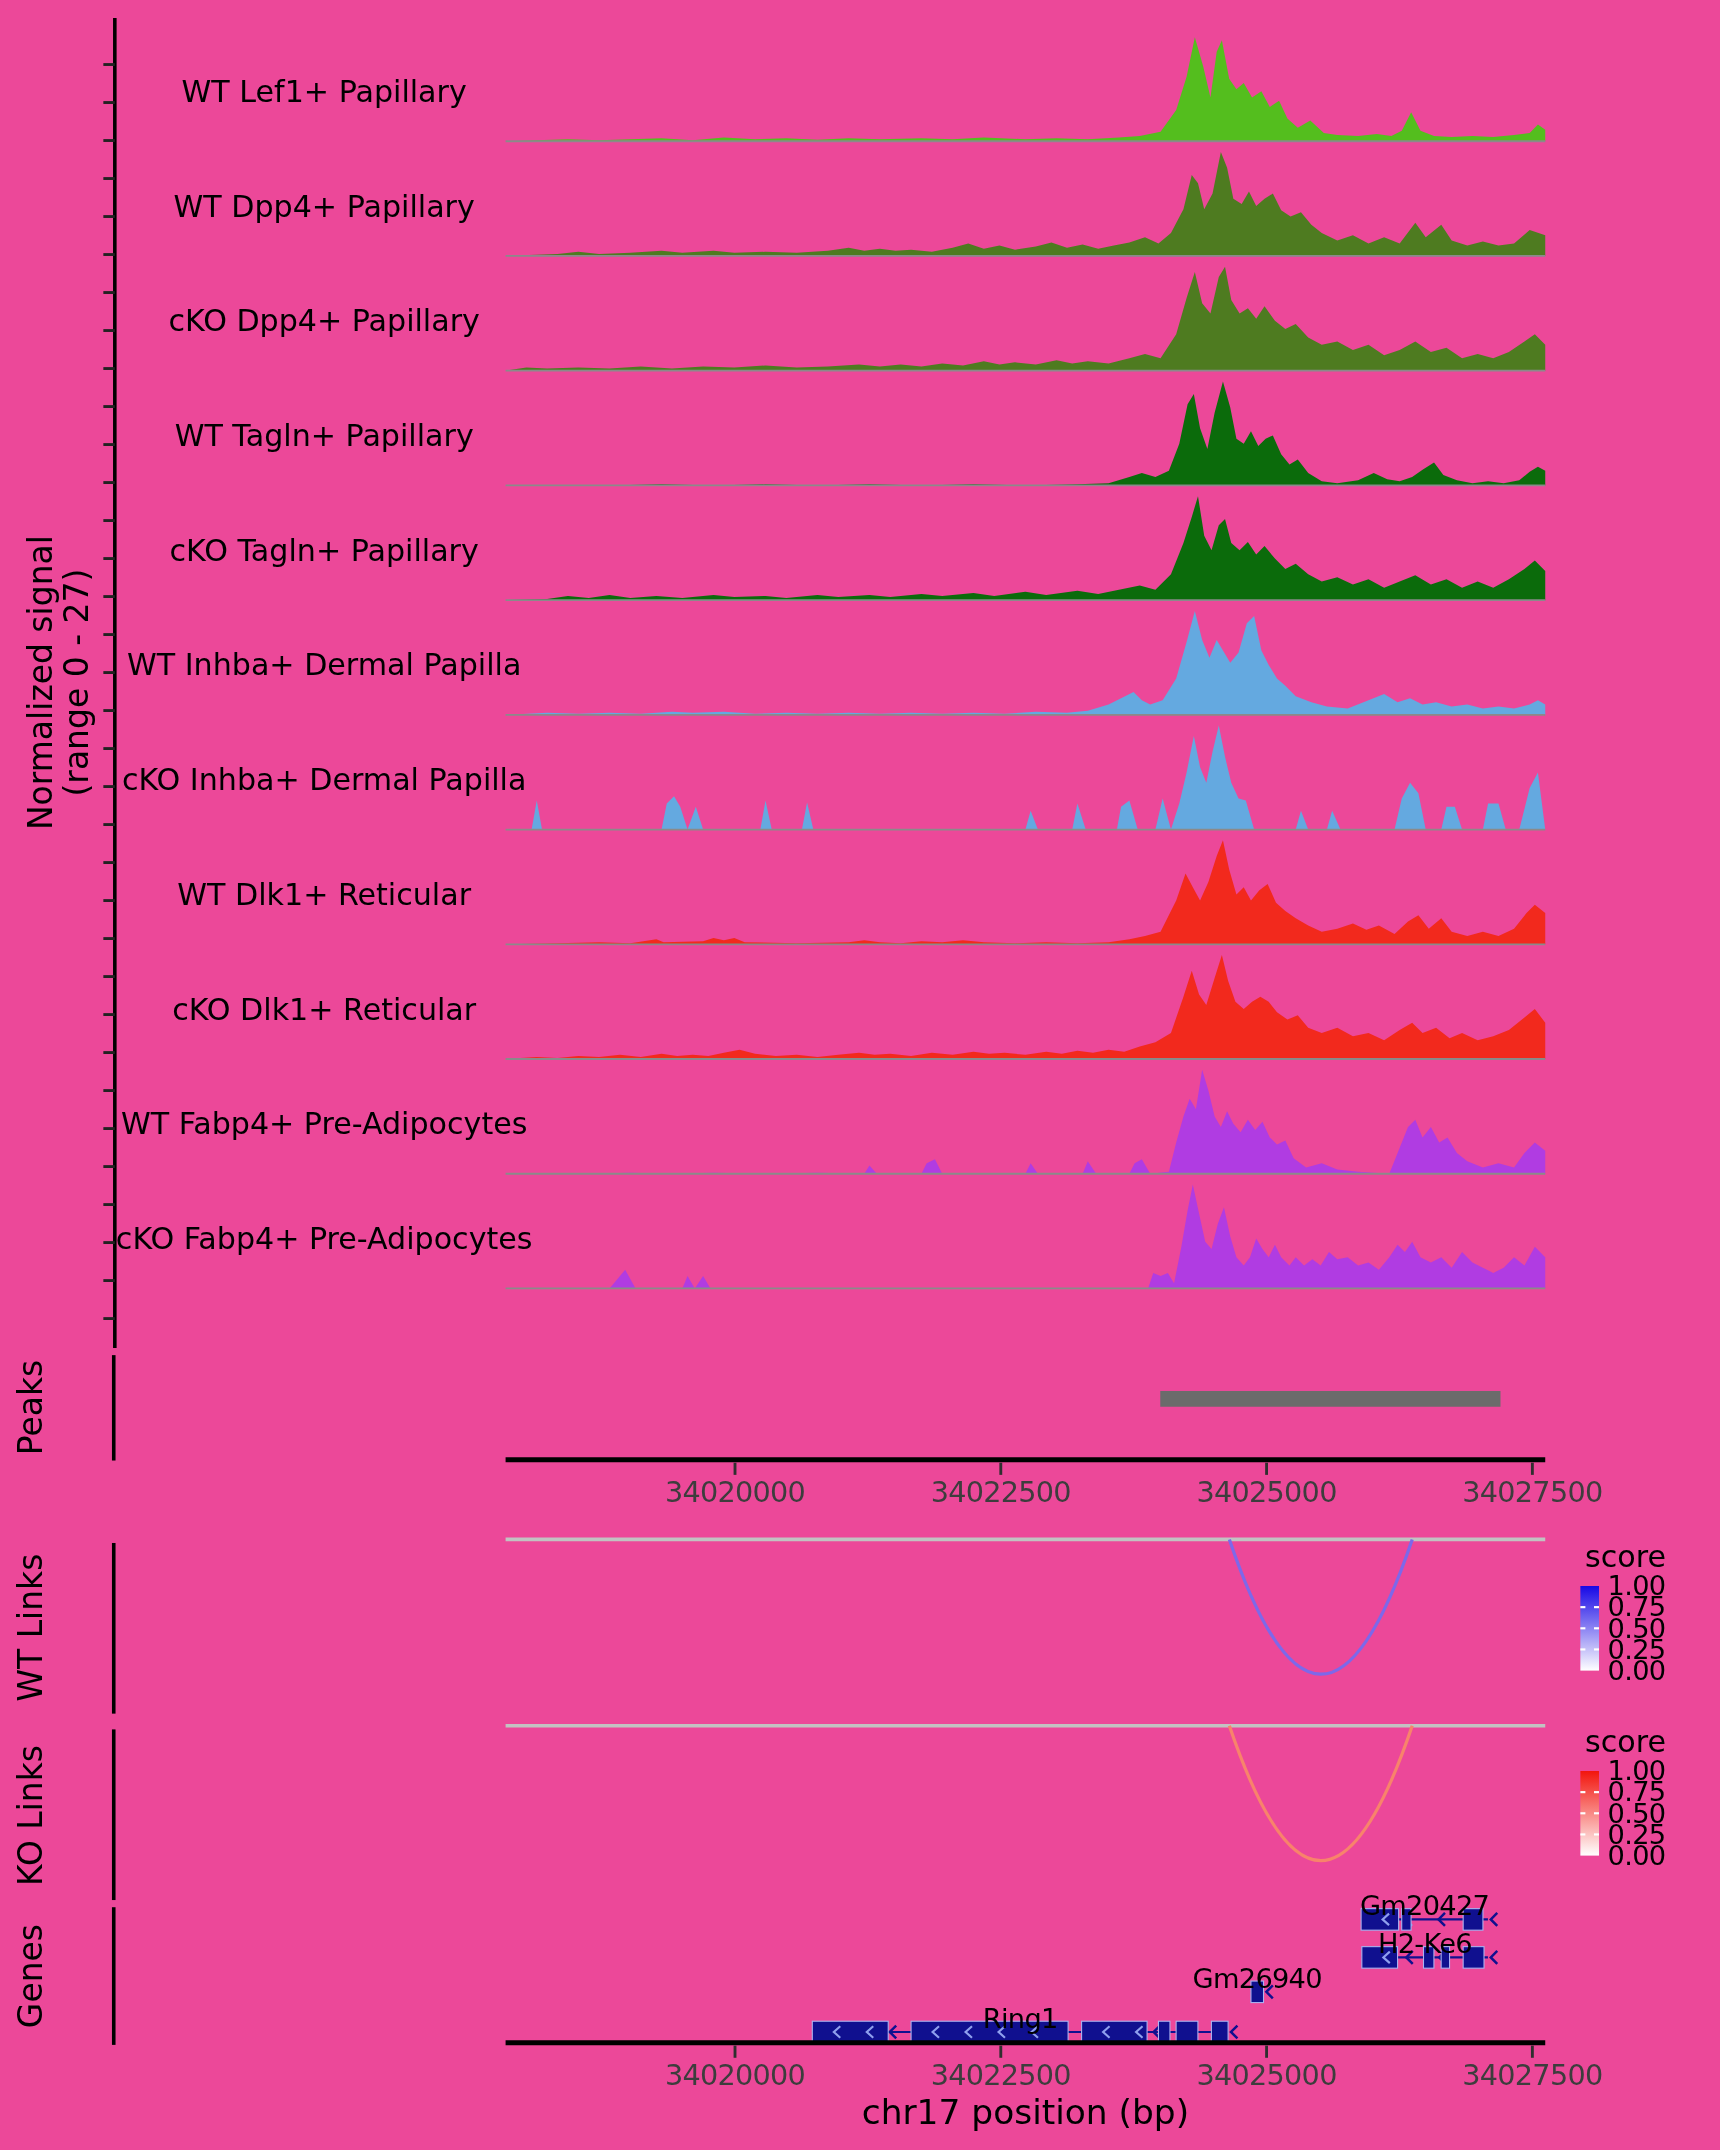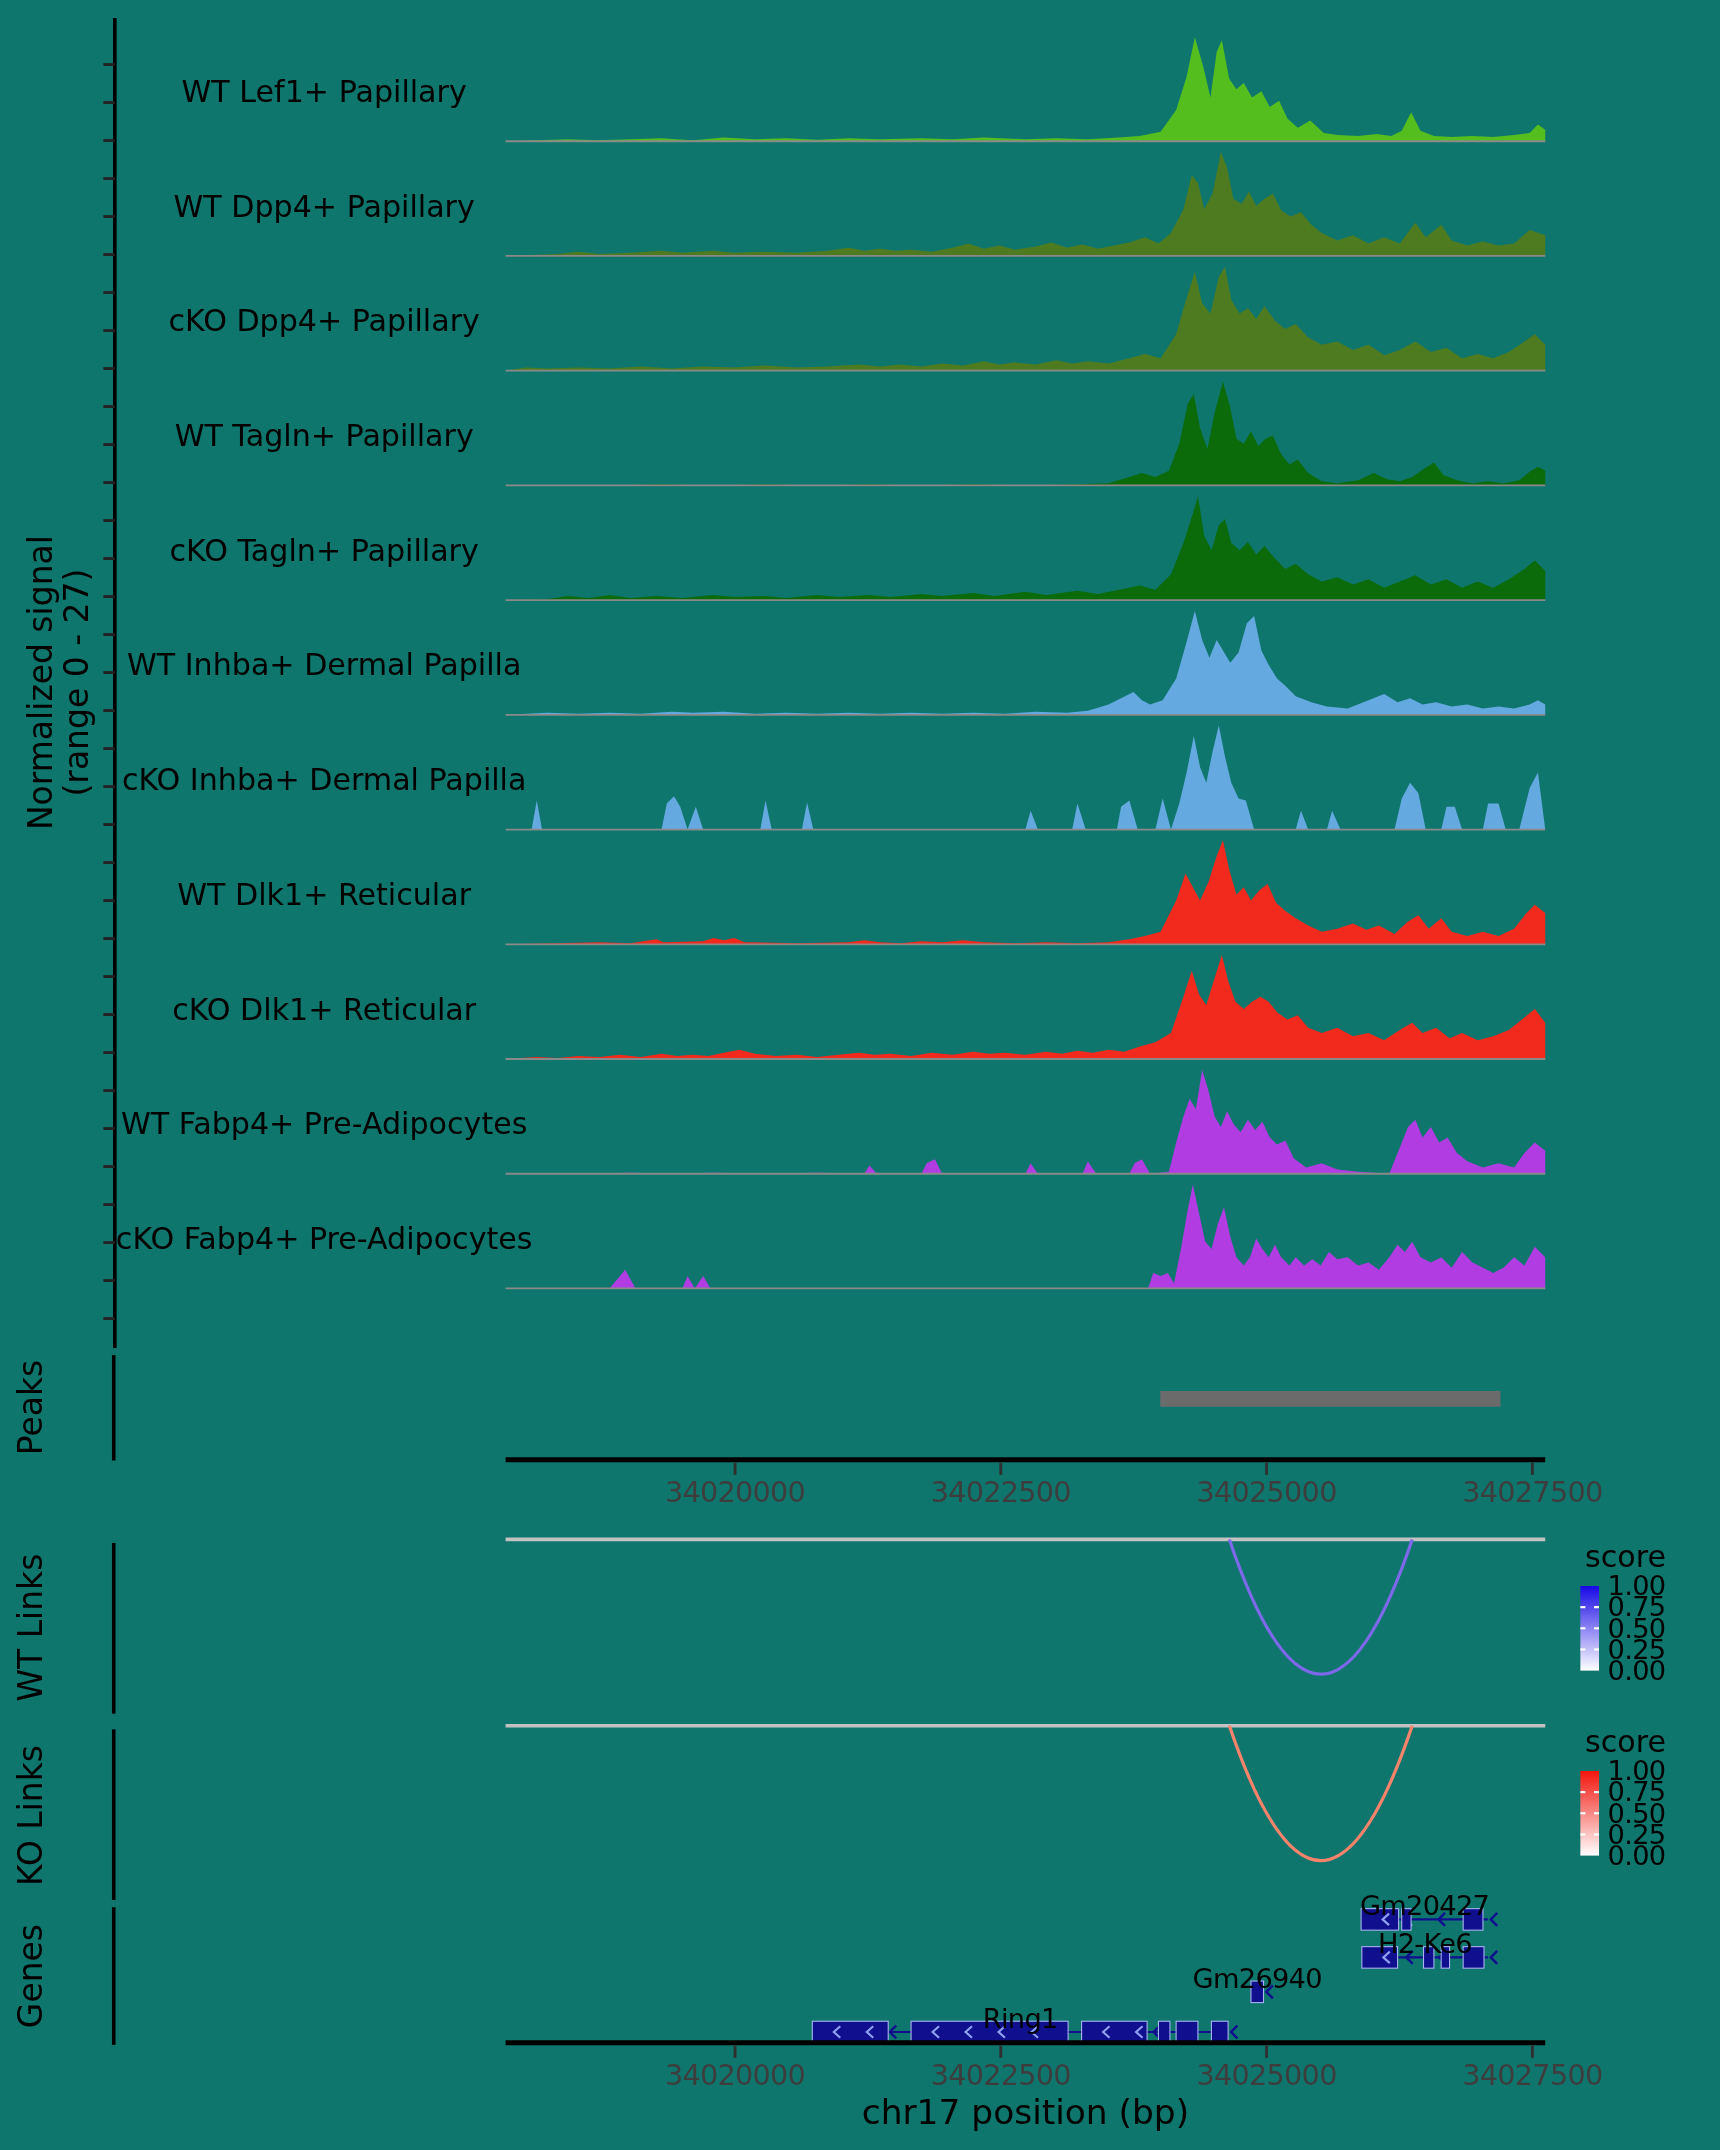--- a/index.html
+++ b/index.html
@@ -1,16 +1,16 @@
 <!DOCTYPE html>
 <html style="font-size:11.5px"><head>
 <meta charset="utf-8">
 <style>
   html,body{margin:0;padding:0;background:#ffffff;}
-  #wrap{width:1721px;height:2151px;position:relative;background:#0f766e;}
+  #wrap{width:1721px;height:2151px;position:relative;background:#ec4899;}
   svg{display:block;}
   text{font-family:"DejaVu Sans", sans-serif;fill:#000;}
   .seclab{font-size:46px;}
   .ylab{font-size:46px;}
   .xlab{font-size:48px;}
   .ticklab{font-size:40px;fill:#3d3d3d;letter-spacing:-1px;}
   .tracklab{font-size:42px;}
   .genelab{font-size:38px;letter-spacing:-1px;}
   .scoretitle{font-size:42px;}
   .scorelab{font-size:38px;letter-spacing:-1px;}

